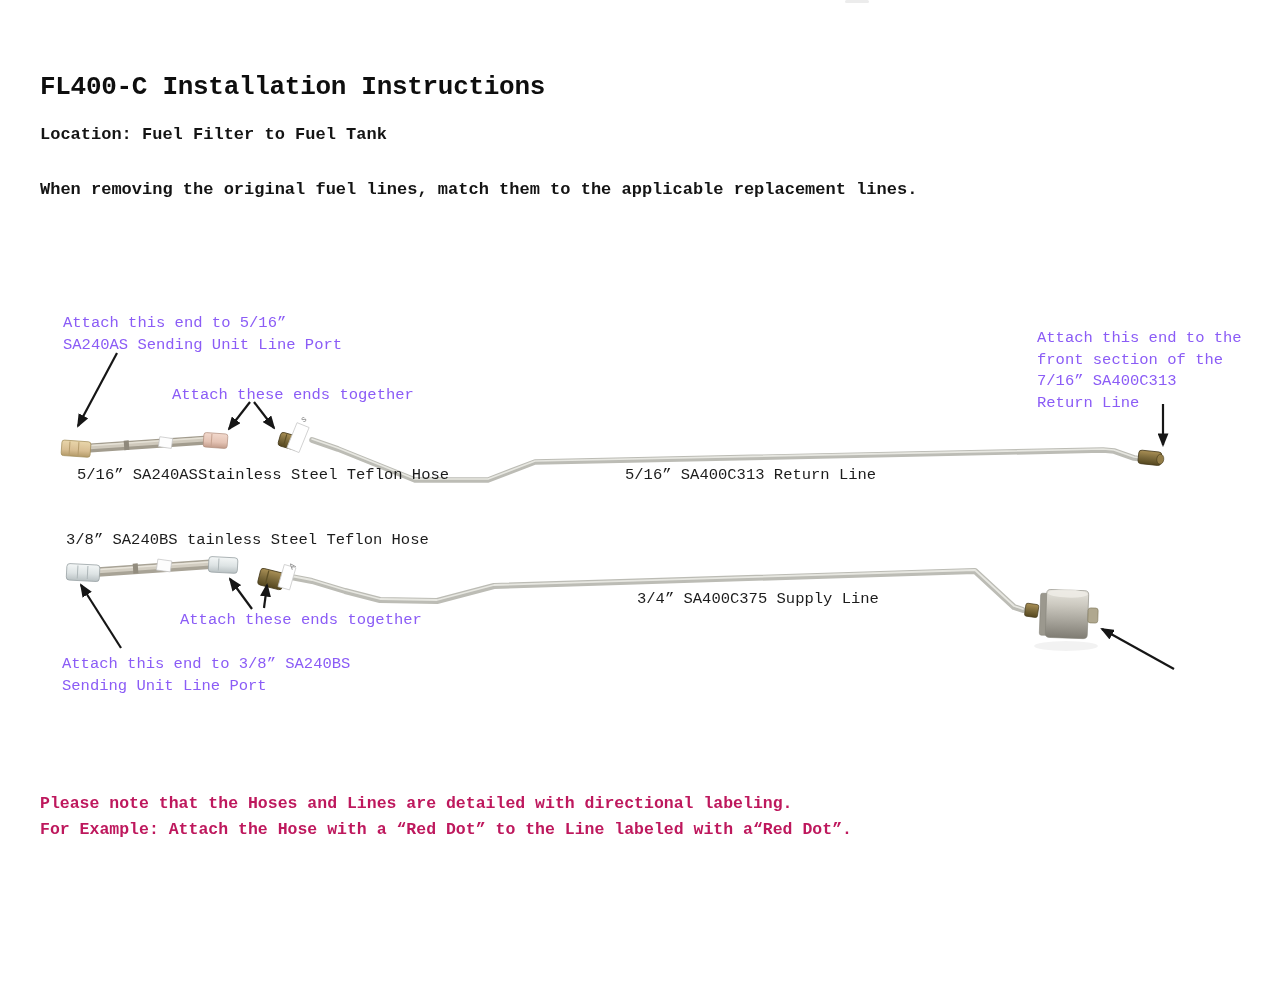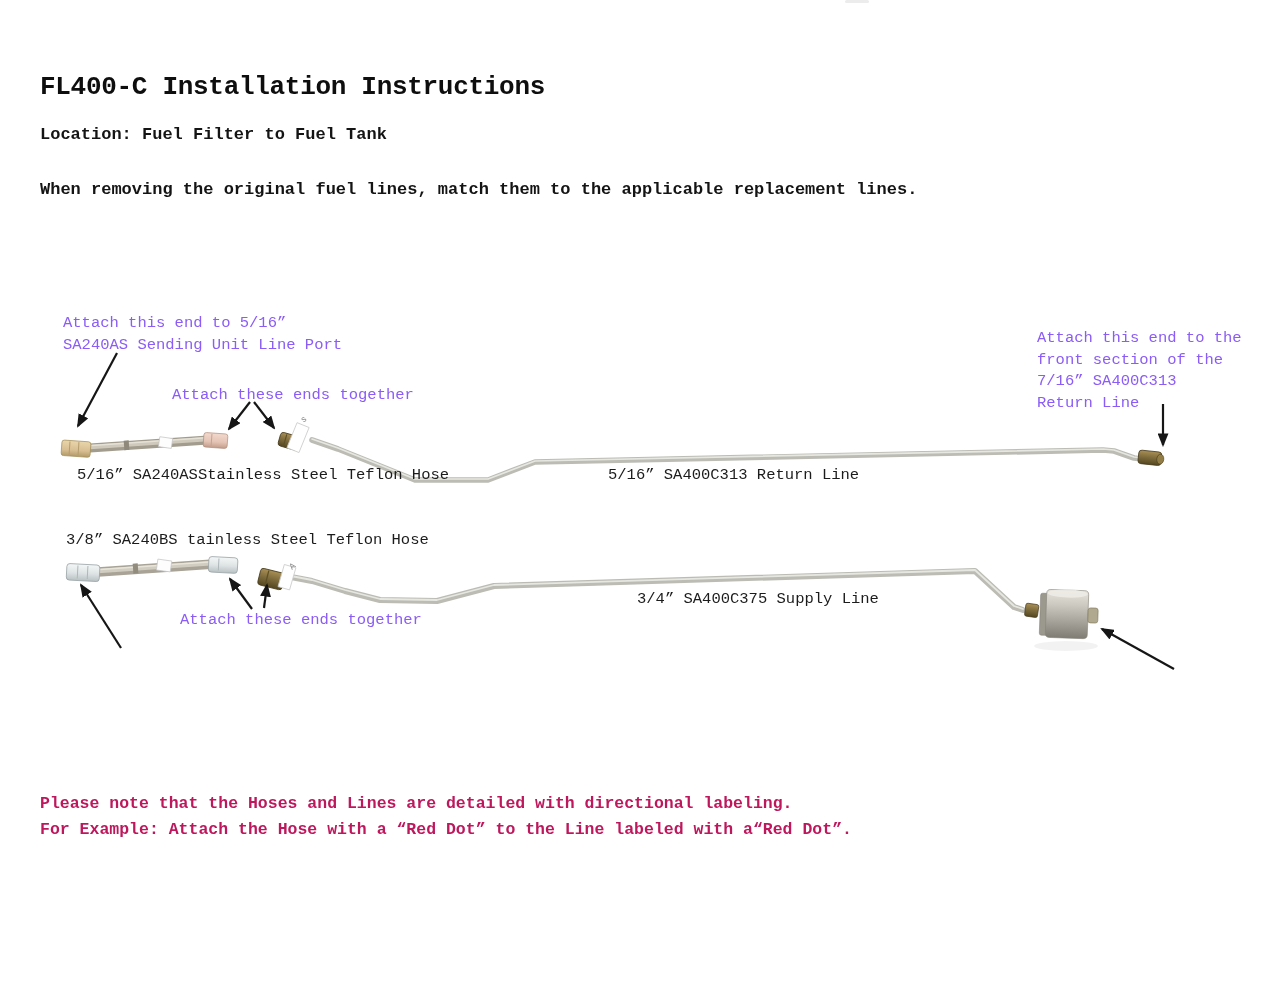--- a/index.html
+++ b/index.html
@@ -190,26 +190,28 @@
       <line x1="252" y1="609" x2="230" y2="579" stroke="var(--color-arrow,#161616)" stroke-width="2.2" marker-end="url(#ah)"></line>
       <line x1="264" y1="608" x2="267" y2="585" stroke="var(--color-arrow,#161616)" stroke-width="2.2" marker-end="url(#ah)"></line>
       <line x1="1174" y1="669" x2="1102" y2="629" stroke="var(--color-arrow,#161616)" stroke-width="2.2" marker-end="url(#ah)"></line>
     </g>
   </svg>
 
   <div class="abs callout" style="left:63px; top:313px;">Attach this end to 5/16”
 SA240AS Sending Unit Line Port</div>
   <div class="abs callout" style="left:172px; top:385px;">Attach these ends together</div>
   <div class="abs part-label" style="left:63px; top:466px;margin-left:14px;">5/16” SA240ASStainless Steel Teflon Hose</div>
-  <div class="abs part-label" style="left:608px; top:466px;">5/16” SA400C313 Return Line</div>
+  <div class="abs part-label" style="left:625px; top:466px;">5/16” SA400C313 Return Line</div>
   <div class="abs callout" style="left:1037px; top:328px;">Attach this end to the
 front section of the
 7/16” SA400C313
 Return Line</div>
 
   <div class="abs part-label" style="left:66px; top:531px;">3/8” SA240BS tainless Steel Teflon Hose</div>
   <div class="abs callout" style="left:180px; top:610px;">Attach these ends together</div>
+  <div class="abs callout" style="left:62px; top:654px;">Attach this end to 3/8” SA240BS
+Sending Unit Line Port</div>
   <div class="abs part-label" style="left:637px; top:590px;">3/4” SA400C375 Supply Line</div>
 
   <div class="abs note-block"><span>Please note that the Hoses and Lines are detailed with directional labeling.</span>
 <span>For Example: Attach the Hose with a “Red Dot” to the Line labeled with a“Red Dot”.</span></div>
 
 </div>
 
 </body></html>

